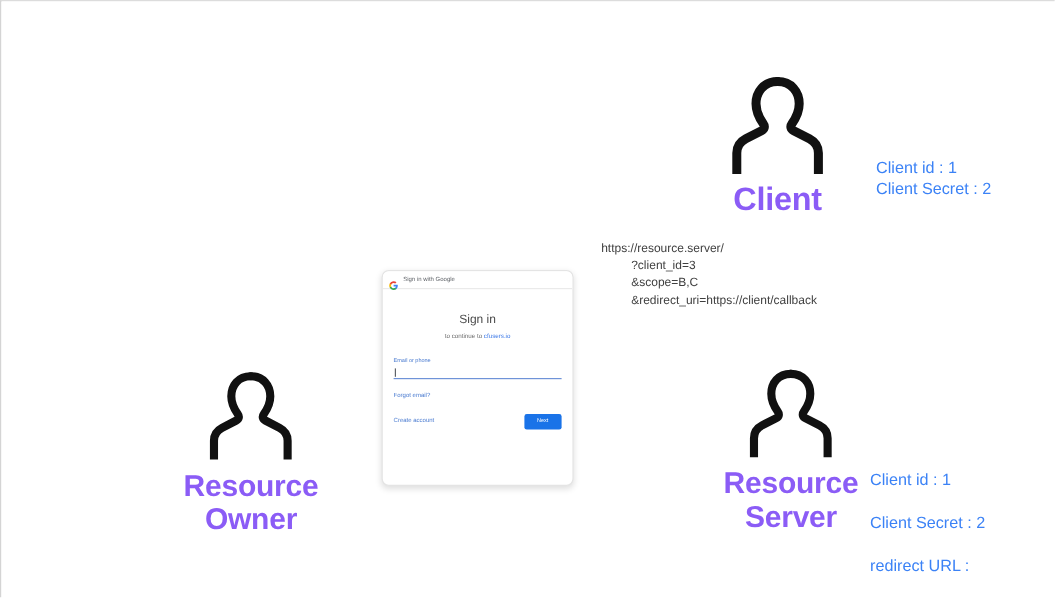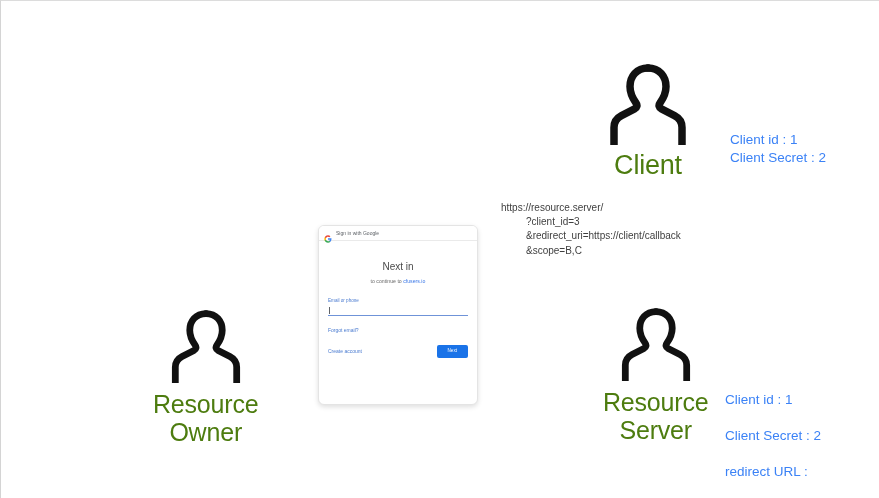--- a/index.html
+++ b/index.html
@@ -30,22 +30,22 @@
     position: absolute;
     display: flex;
     flex-direction: column;
     align-items: center;
   }
   .person-icon {
     display: block;
   }
   .actor-label {
     font-family: "Liberation Sans", sans-serif;
-    font-weight: normal;
-    color: #4d7c0f;
+    font-weight: bold;
+    color: #8b5cf6;
     text-align: center;
     line-height: 1.12;
     white-space: pre-line;
     letter-spacing: -0.2px;
   }
 
   #actor-client {
     left: 604px;
     top: 62px;
   }
@@ -216,22 +216,22 @@
     </span>
     <span class="actor-label">Client</span>
   </div>
 
   <div class="note" id="note-client-creds">Client id : 1
 Client Secret : 2</div>
 
   <div id="auth-url">
     <span class="url-line-1">https://resource.server/</span>
     <span class="url-param">?client_id=3</span>
+    <span class="url-param">&amp;scope=B,C</span>
     <span class="url-param">&amp;redirect_uri=https://client/callback</span>
-    <span class="url-param">&amp;scope=B,C</span>
   </div>
 
   <div class="actor" id="actor-resource-owner">
     <span class="person-icon">
       <svg width="78" height="74" viewBox="0 0 86 82" xmlns="http://www.w3.org/2000/svg">
         <path d="M43 5
                  C 31.5 5, 25 13.5, 25 23.5
                  C 25 31, 28.5 36.5, 31 40
                  C 32.6 42.2, 32.2 44.6, 29.6 45.9
                  L 16.5 52.6
@@ -289,21 +289,21 @@
           <path fill="#34A853" d="M24 46c5.8 0 10.7-1.9 14.3-5.2l-7-5.5c-1.9 1.3-4.4 2.1-7.3 2.1-5.6 0-10.4-3.8-12.1-8.9H4.7v5.6C8.3 41.3 15.6 46 24 46z"></path>
           <path fill="#FBBC05" d="M11.9 28.5c-.4-1.3-.7-2.7-.7-4.5s.3-3.2.7-4.5v-5.6H4.7C3.1 17.1 2 20.4 2 24s1.1 6.9 2.7 10.1l7.2-5.6z"></path>
           <path fill="#EA4335" d="M24 10.6c3.2 0 6 1.1 8.2 3.2l6.2-6.2C34.7 4.1 29.8 2 24 2 15.6 2 8.3 6.7 4.7 13.9l7.2 5.6c1.7-5.1 6.5-8.9 12.1-8.9z"></path>
         </svg>
       </span>
       <span class="dialog-titlebar-text">Sign in with Google</span>
     </div>
 
     <div class="dialog-body">
 
-      <div class="signin-heading">Next in</div>
+      <div class="signin-heading">Sign in</div>
 
       <div class="signin-subtitle">
         <span>to continue to </span><span class="domain-link">cfusers.io</span>
       </div>
 
       <div class="field-wrap">
         <span class="field-label">Email or phone</span>
         <div class="field-input">
           <span class="field-caret"></span>
         </div>

